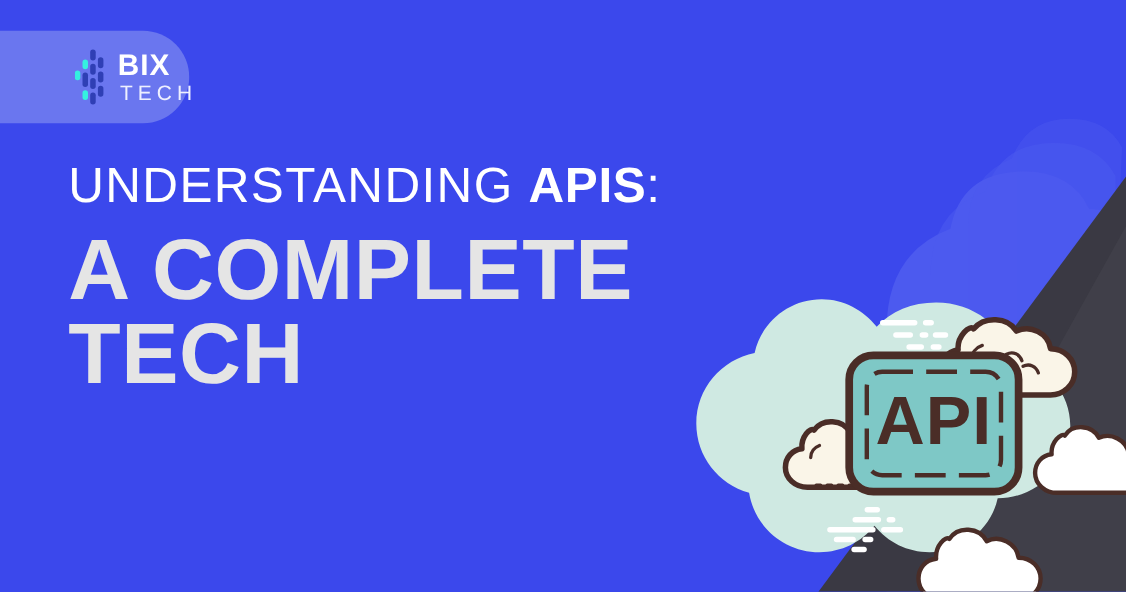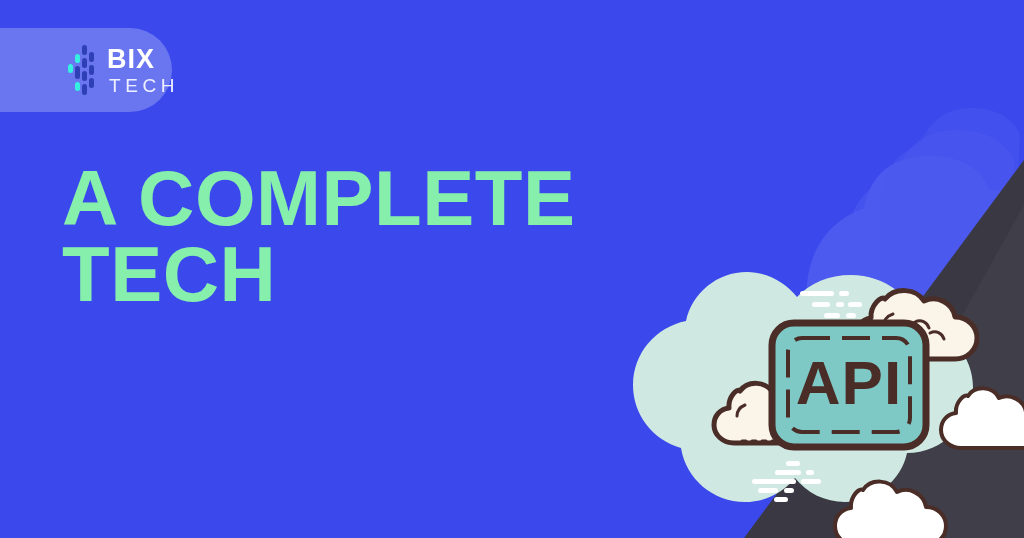--- a/index.html
+++ b/index.html
@@ -48,21 +48,21 @@
   }
   .kicker{
     font-size:45px;line-height:1.04;color:#ffffff;
     letter-spacing:1.2px;font-weight:300;white-space:nowrap;
   }
   .kicker .bold{font-weight:bold;letter-spacing:0.5px;}
   .kicker .colon{font-weight:300;}
   .maintitle{
     margin-top:14px;
     font-size:78px;line-height:0.98;
-    color:#86efac;
+    color:#e5e5e5;
     font-weight:bold;
     letter-spacing:0.5px;
   }
   .maintitle .line{display:block;}
 </style>
 </head>
 <body>
 
 <div class="banner">
 
@@ -207,19 +207,23 @@
         <rect x="21" y="36" width="5" height="10" rx="2.5" fill="#2f3fb5"></rect>
       </g>
     </svg>
     <div class="logo-text">
       <span class="logo-bix">BIX</span>
       <span class="logo-tech">TECH</span>
     </div>
   </div>
 
   <div class="headline">
+    <div class="kicker">
+      <span>UNDERSTANDING</span>
+      <span class="bold">APIS</span><span class="colon">:</span>
+    </div>
     <div class="maintitle">
       <span class="line">A COMPLETE</span>
       <span class="line">TECH</span>
     </div>
   </div>
 
 </div>
 
 </body></html>

